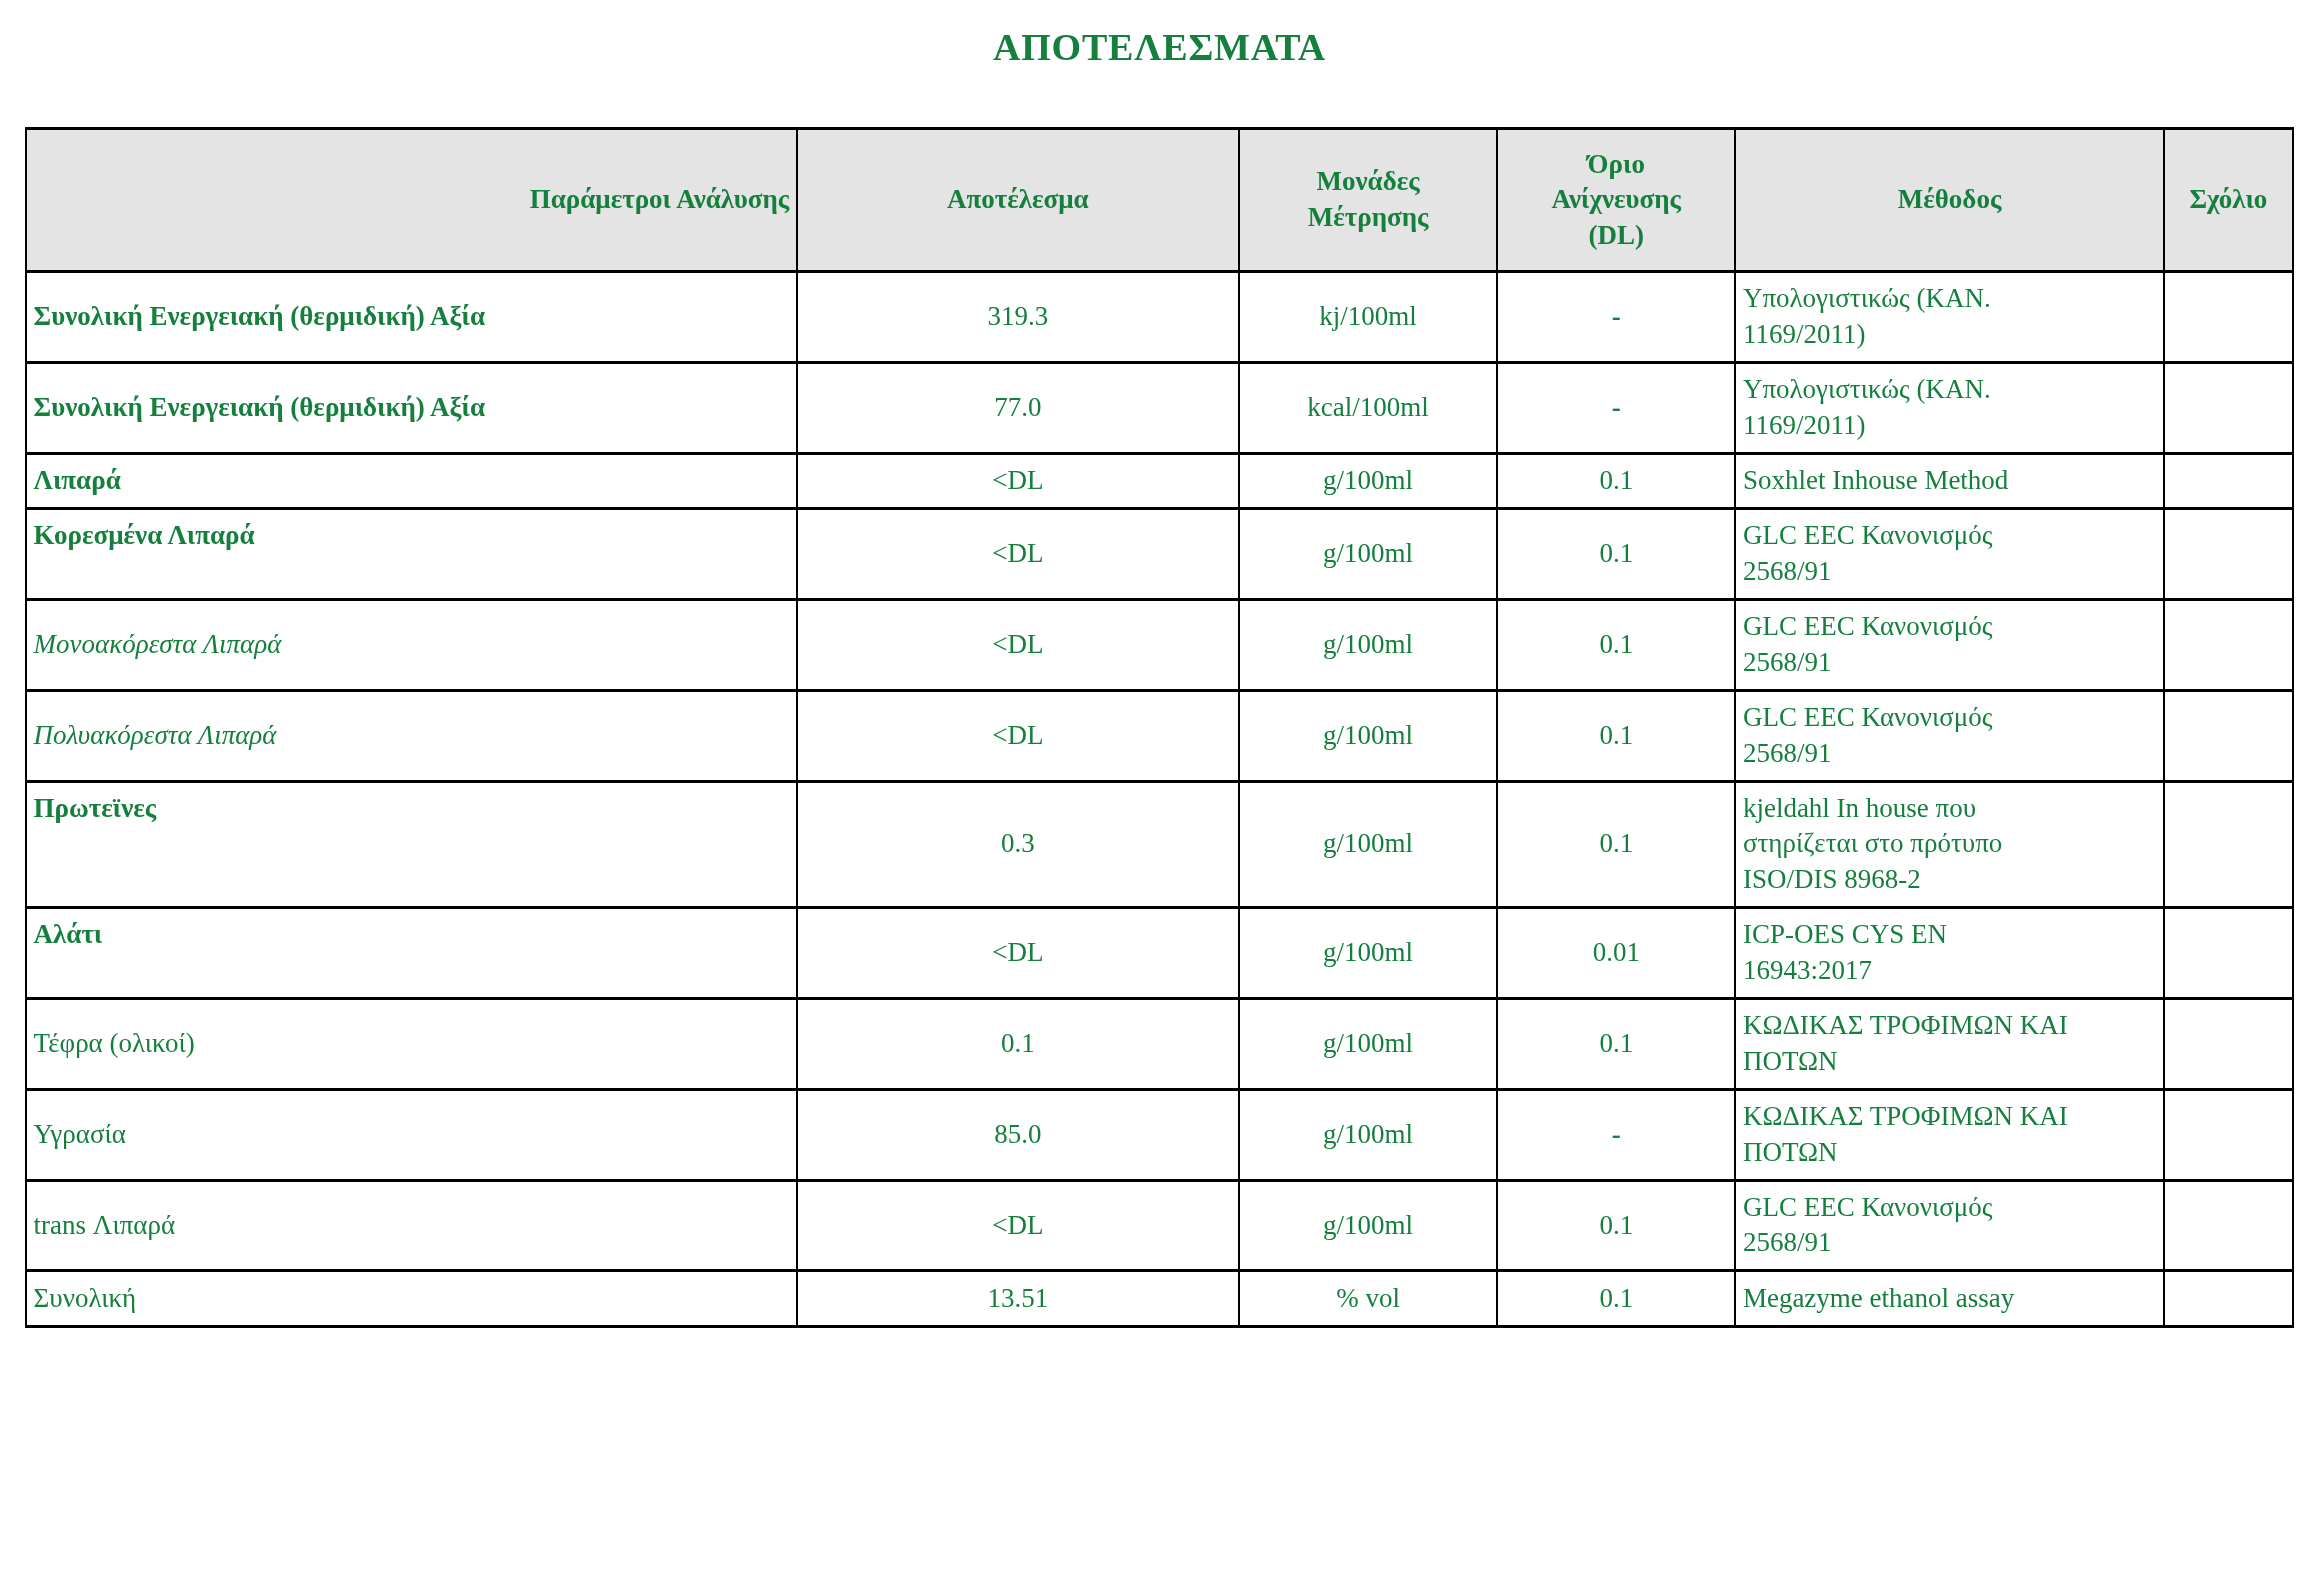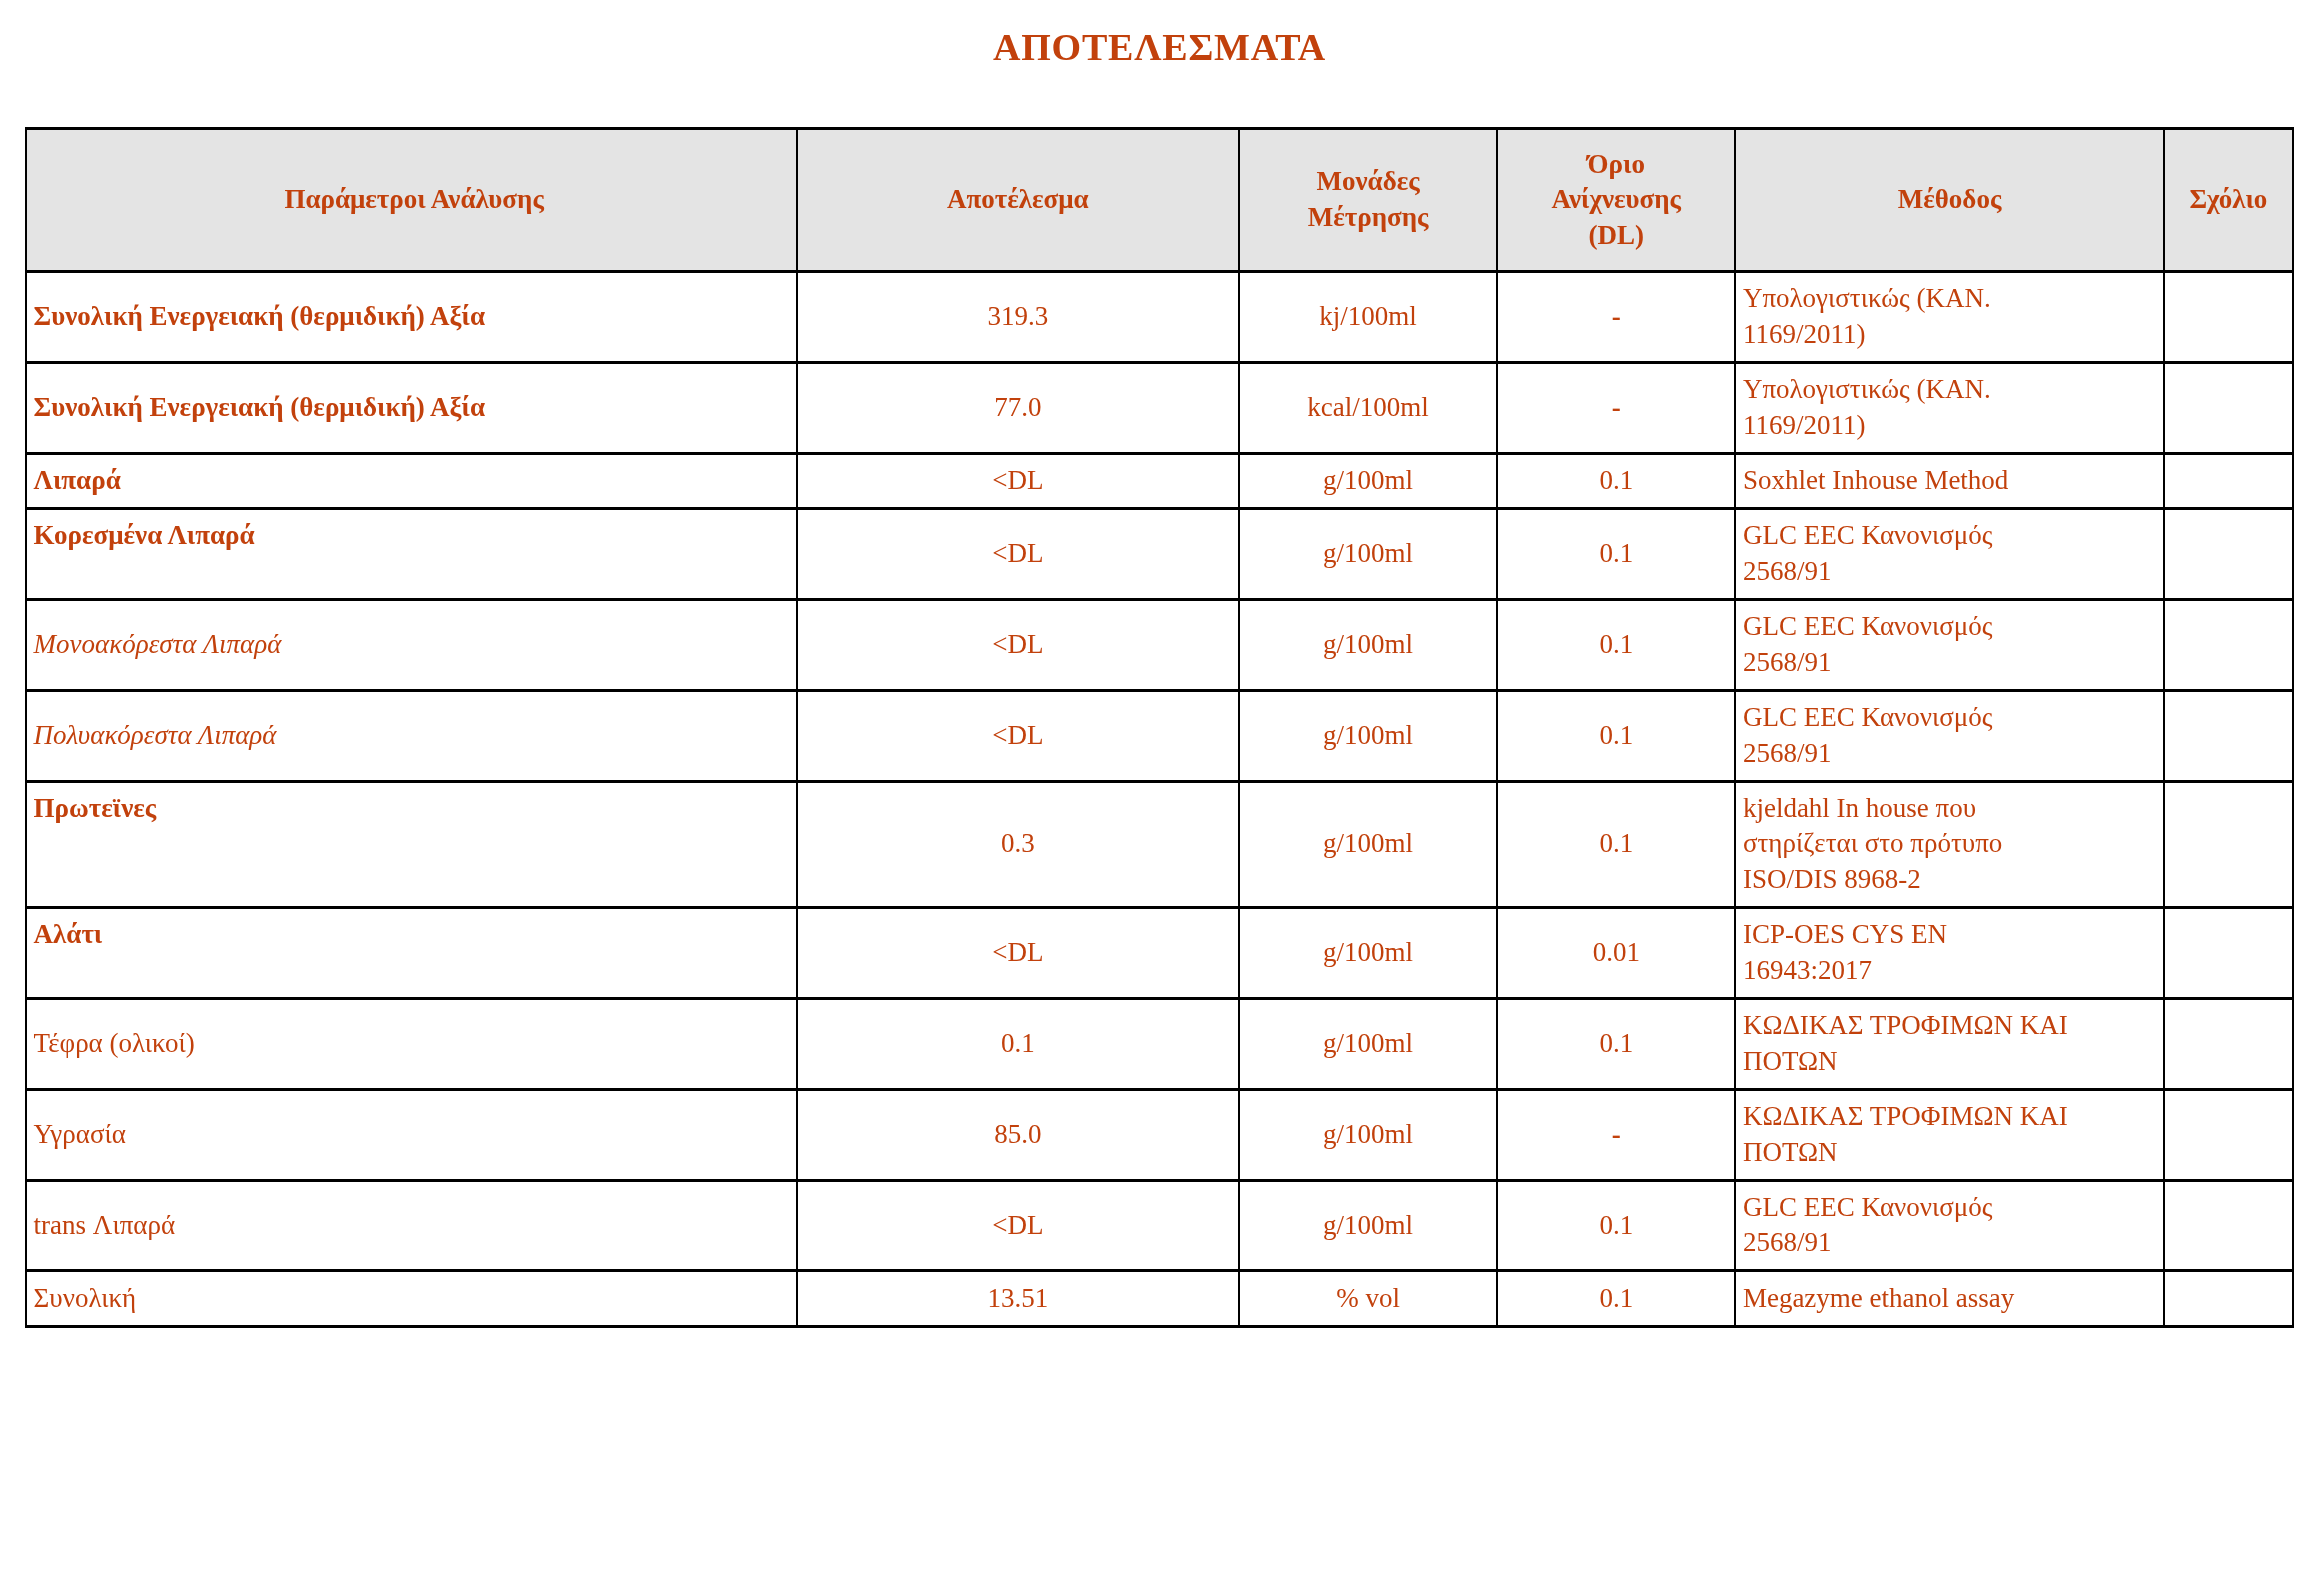--- a/index.html
+++ b/index.html
@@ -6,21 +6,21 @@
     margin: 0;
     padding: 0;
     background: #ffffff;
   }
   .page {
     position: relative;
     width: 2319px;
     height: 1595px;
     background: #ffffff;
     font-family: "Liberation Serif", "DejaVu Serif", serif;
-    color: #c2410c;
+    color: #15803d;
     overflow: hidden;
   }
   .doc-title {
     margin: 25px 0 58px 0;
     text-align: center;
     font-size: 38px;
     font-weight: bold;
     letter-spacing: 0.8px;
   }
   table.results {
@@ -39,21 +39,21 @@
     overflow: hidden;
   }
   table.results th {
     background: #e4e4e4;
     font-weight: bold;
     text-align: center;
     vertical-align: middle;
     padding: 16.6px 6.6px;
   }
   table.results th.th-left {
-    text-align: center;
+    text-align: right;
     padding-left: 12px;
   }
   th .hdr-constrain {
     display: inline-block;
   }
   th .w-units  { max-width: 174px; }
   th .w-dl     { max-width: 191px; }
   table.results td {
     padding: 8.3px 6.6px;
     vertical-align: middle;

